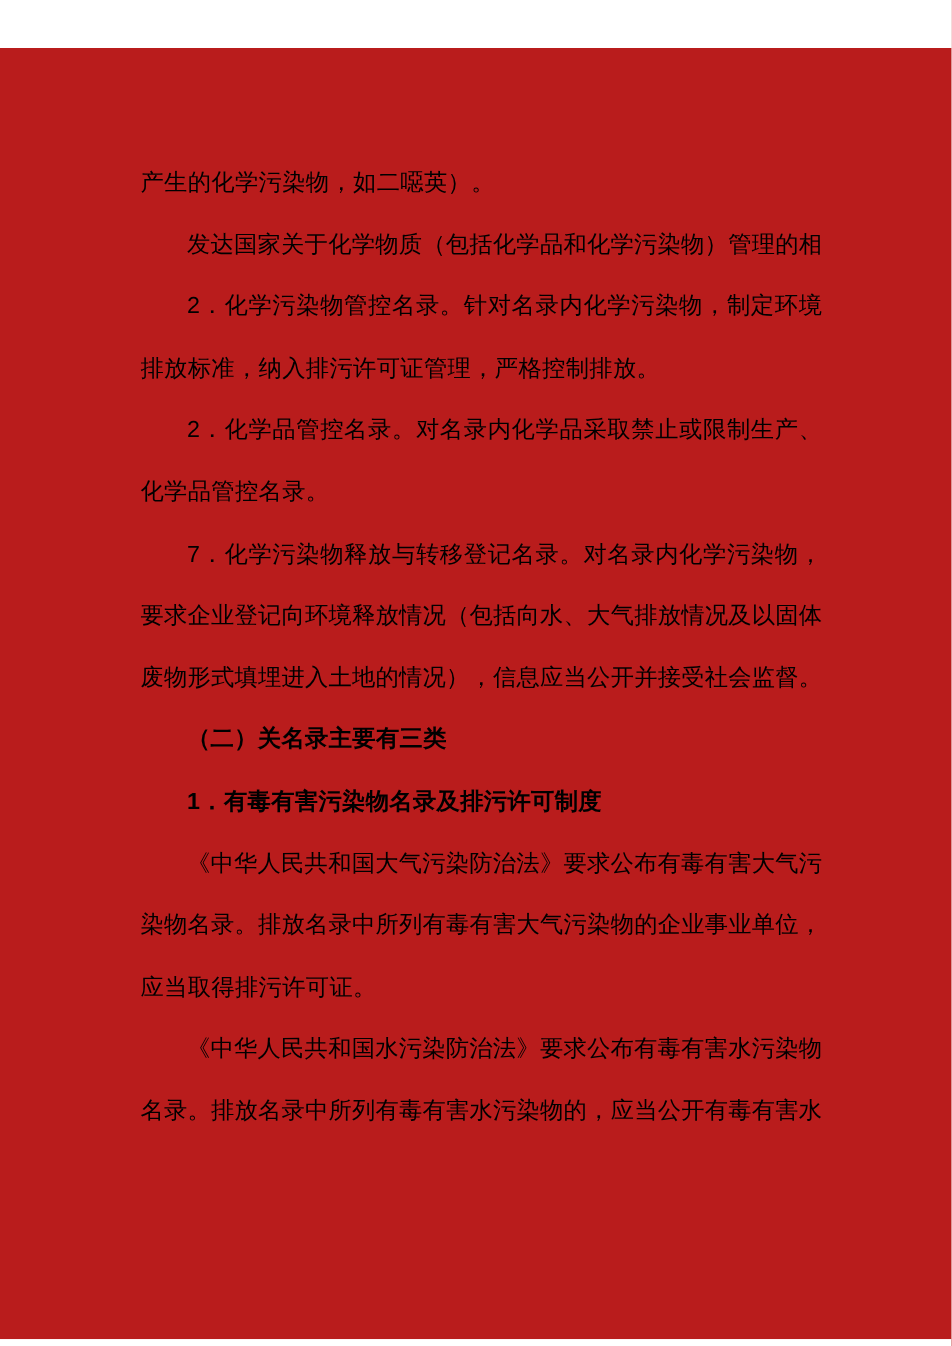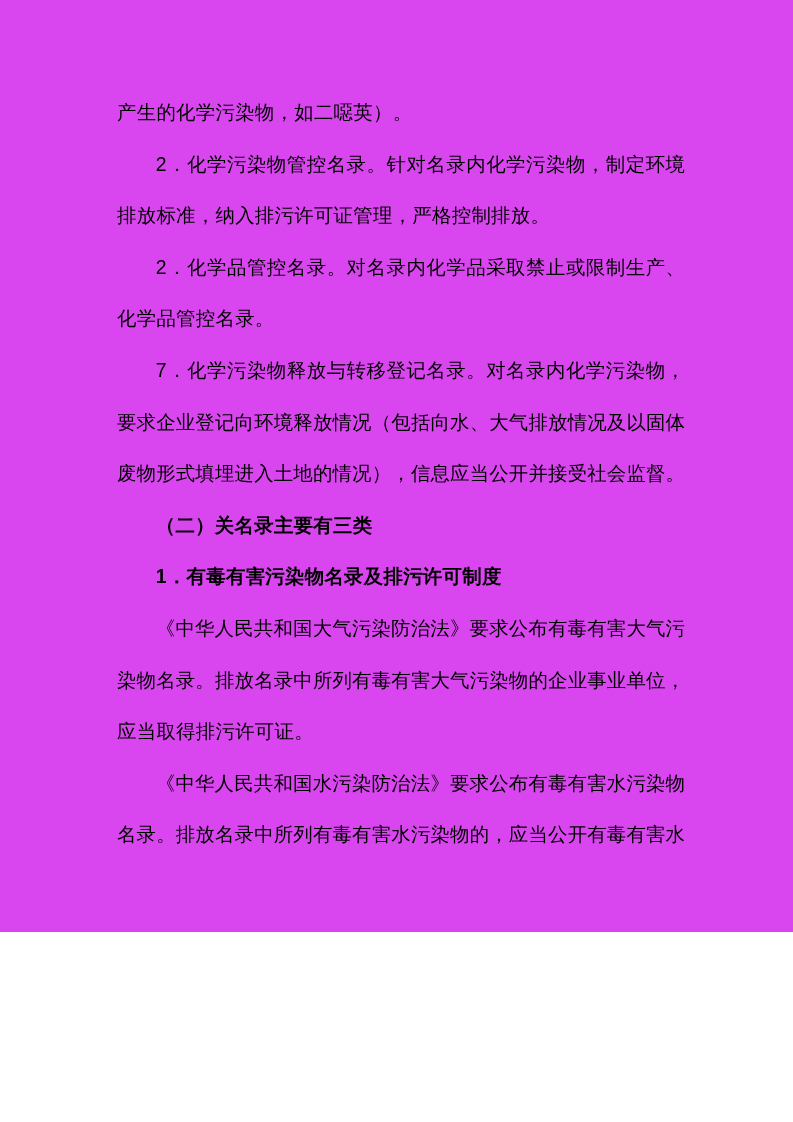--- a/index.html
+++ b/index.html
@@ -3,25 +3,26 @@
 <meta charset="utf-8">
 <style>
   html, body {
     margin: 0;
     padding: 0;
     background: #ffffff;
   }
   .page {
     position: relative;
     width: 793px;
-    height: 932px;
-    background: #d946ef;
+    height: 1076px;
+    background: #b91c1c;
     color: #000000;
     font-family: "Liberation Sans", sans-serif;
     overflow: hidden;
+    margin-top: 40px;
   }
   .content {
     position: absolute;
     left: 117px;
     top: 87px;
     width: 568px;
     font-size: 19.4px;
     line-height: 51.6px;
   }
   .line {
@@ -45,20 +46,21 @@
 </style>
 </head>
 <body>
 
 <div class="page">
   <div class="content">
 
     <div class="line">产生的化学污染物，如二噁英）。</div>
 
 
+    <div class="line just indent">发达国家关于化学物质（包括化学品和化学污染物）管理的相</div>
 
     <div class="line just indent">2．化学污染物管控名录。针对名录内化学污染物，制定环境</div>
     <div class="line">排放标准，纳入排污许可证管理，严格控制排放。</div>
 
     <div class="line just indent">2．化学品管控名录。对名录内化学品采取禁止或限制生产、</div>
     <div class="line">化学品管控名录。</div>
 
     <div class="line just indent">7．化学污染物释放与转移登记名录。对名录内化学污染物，</div>
     <div class="line just">要求企业登记向环境释放情况（包括向水、大气排放情况及以固体</div>
     <div class="line just">废物形式填埋进入土地的情况），信息应当公开并接受社会监督。</div>

